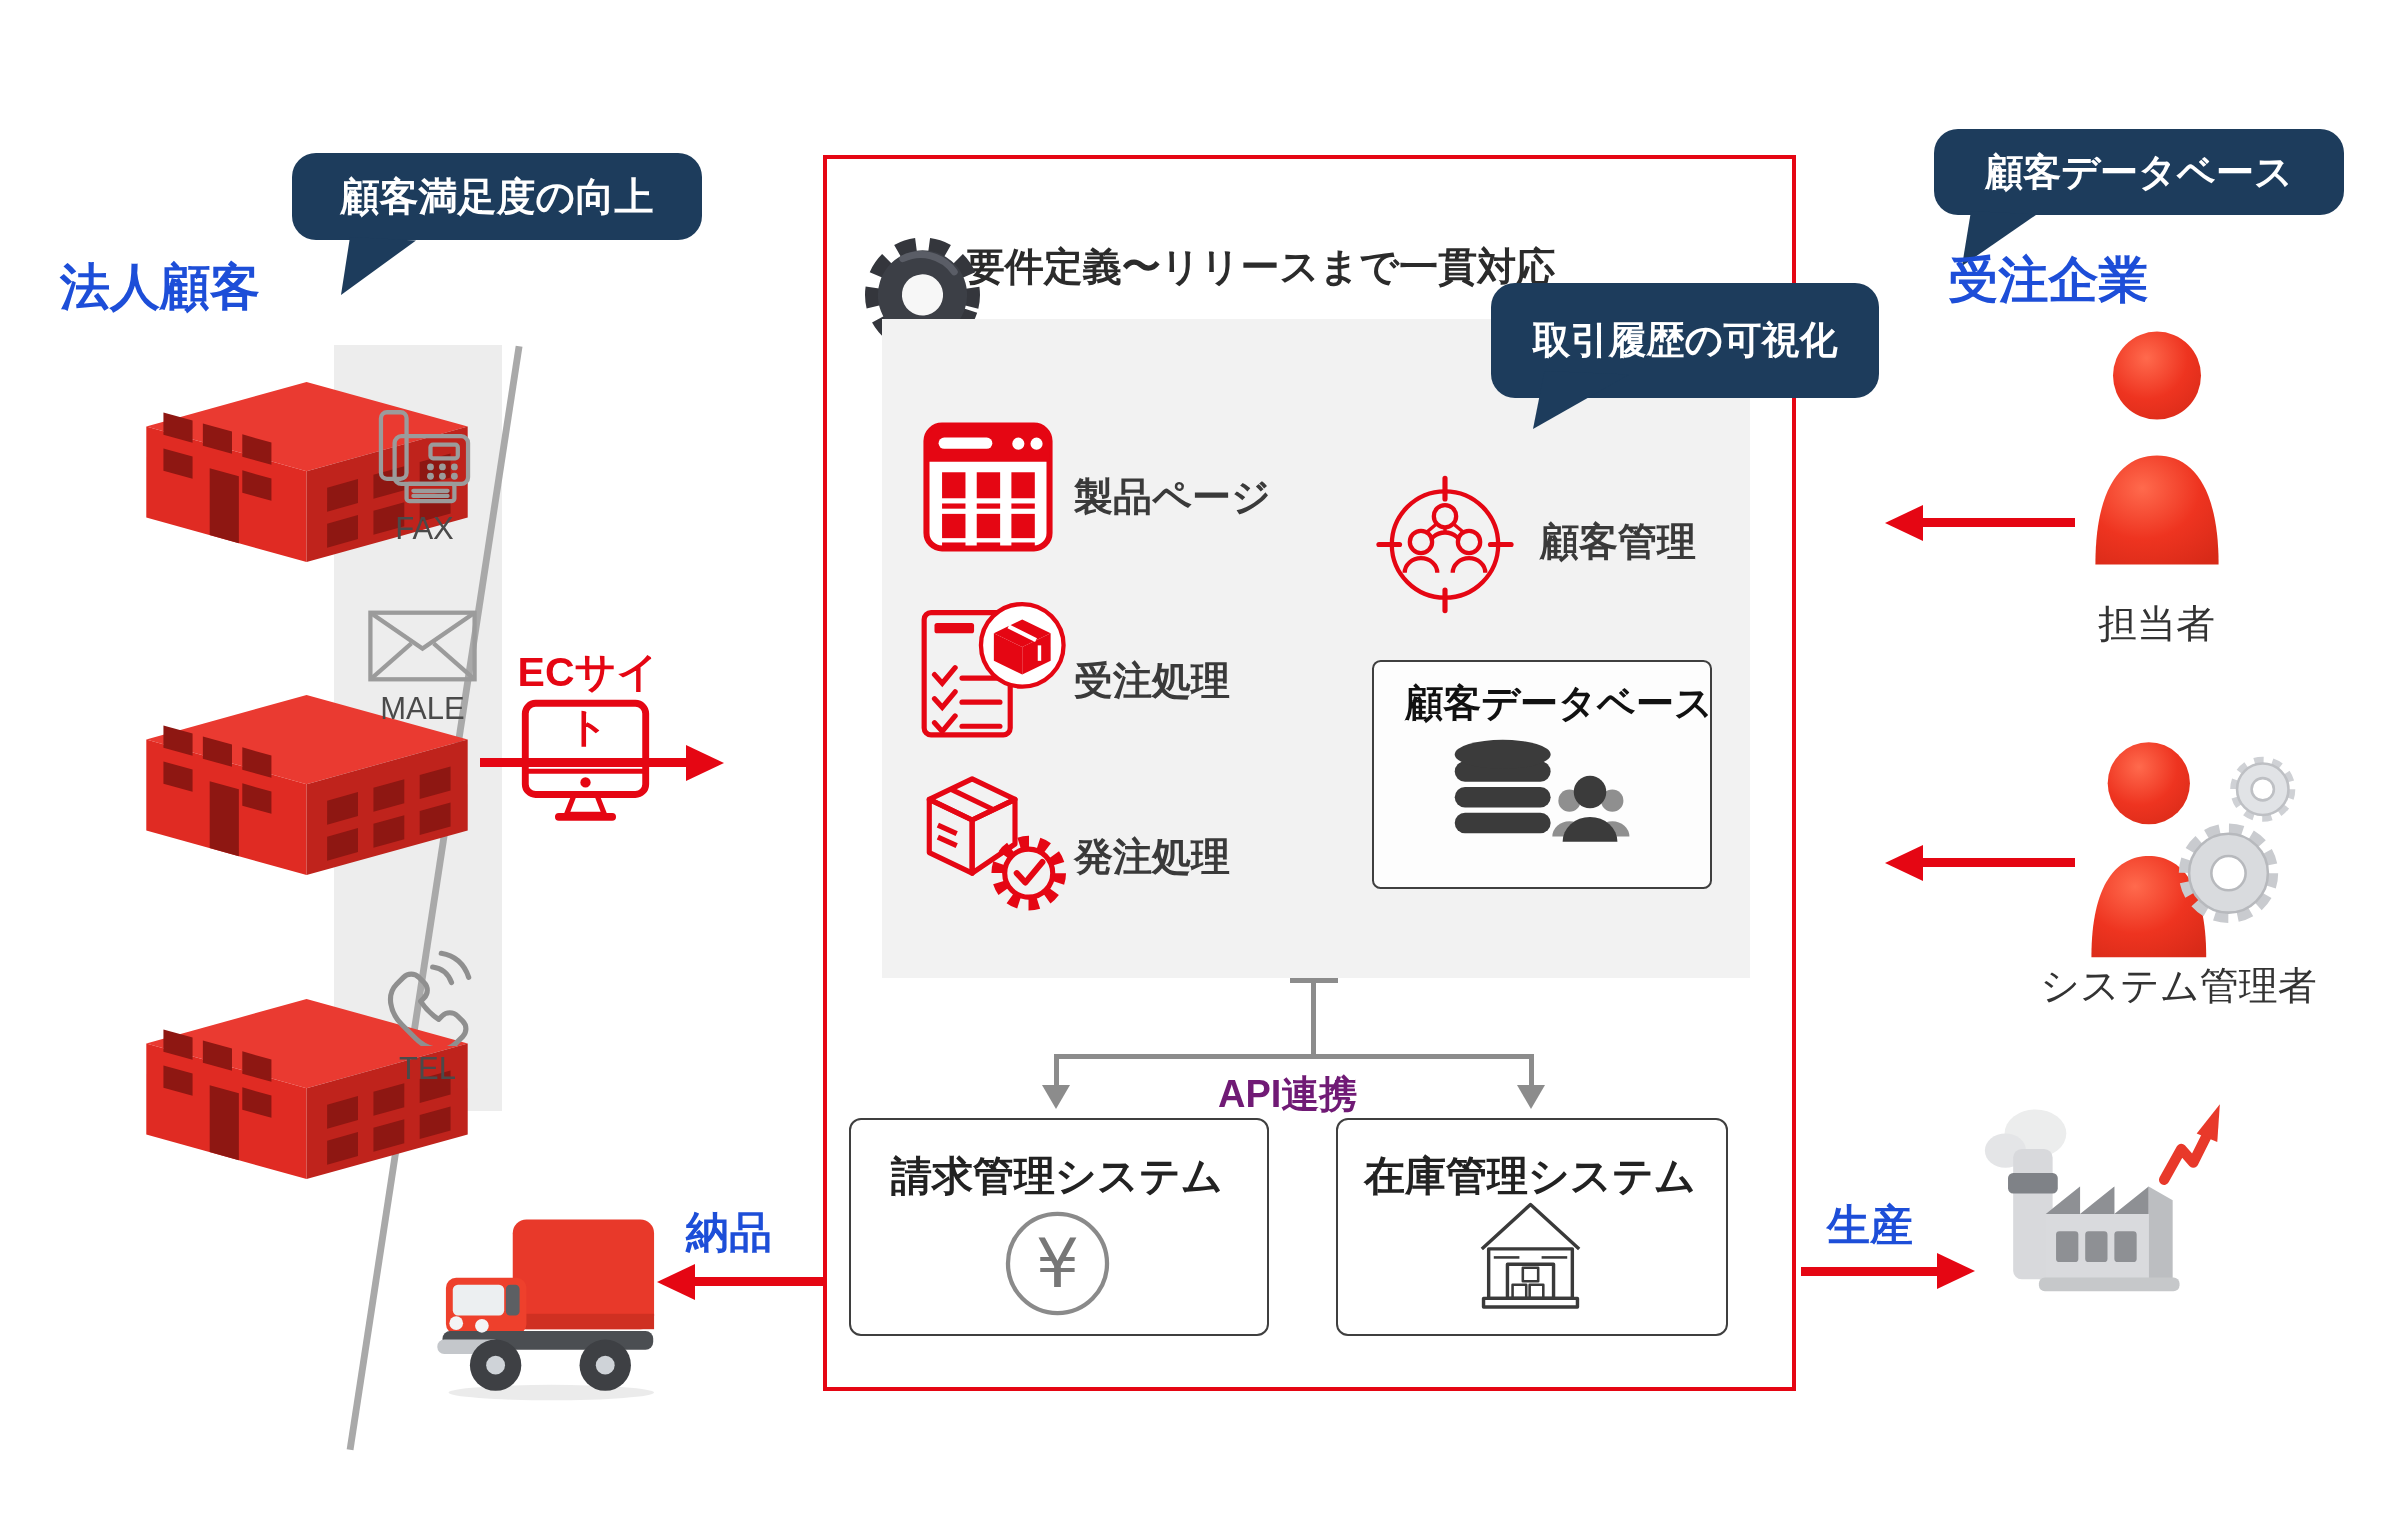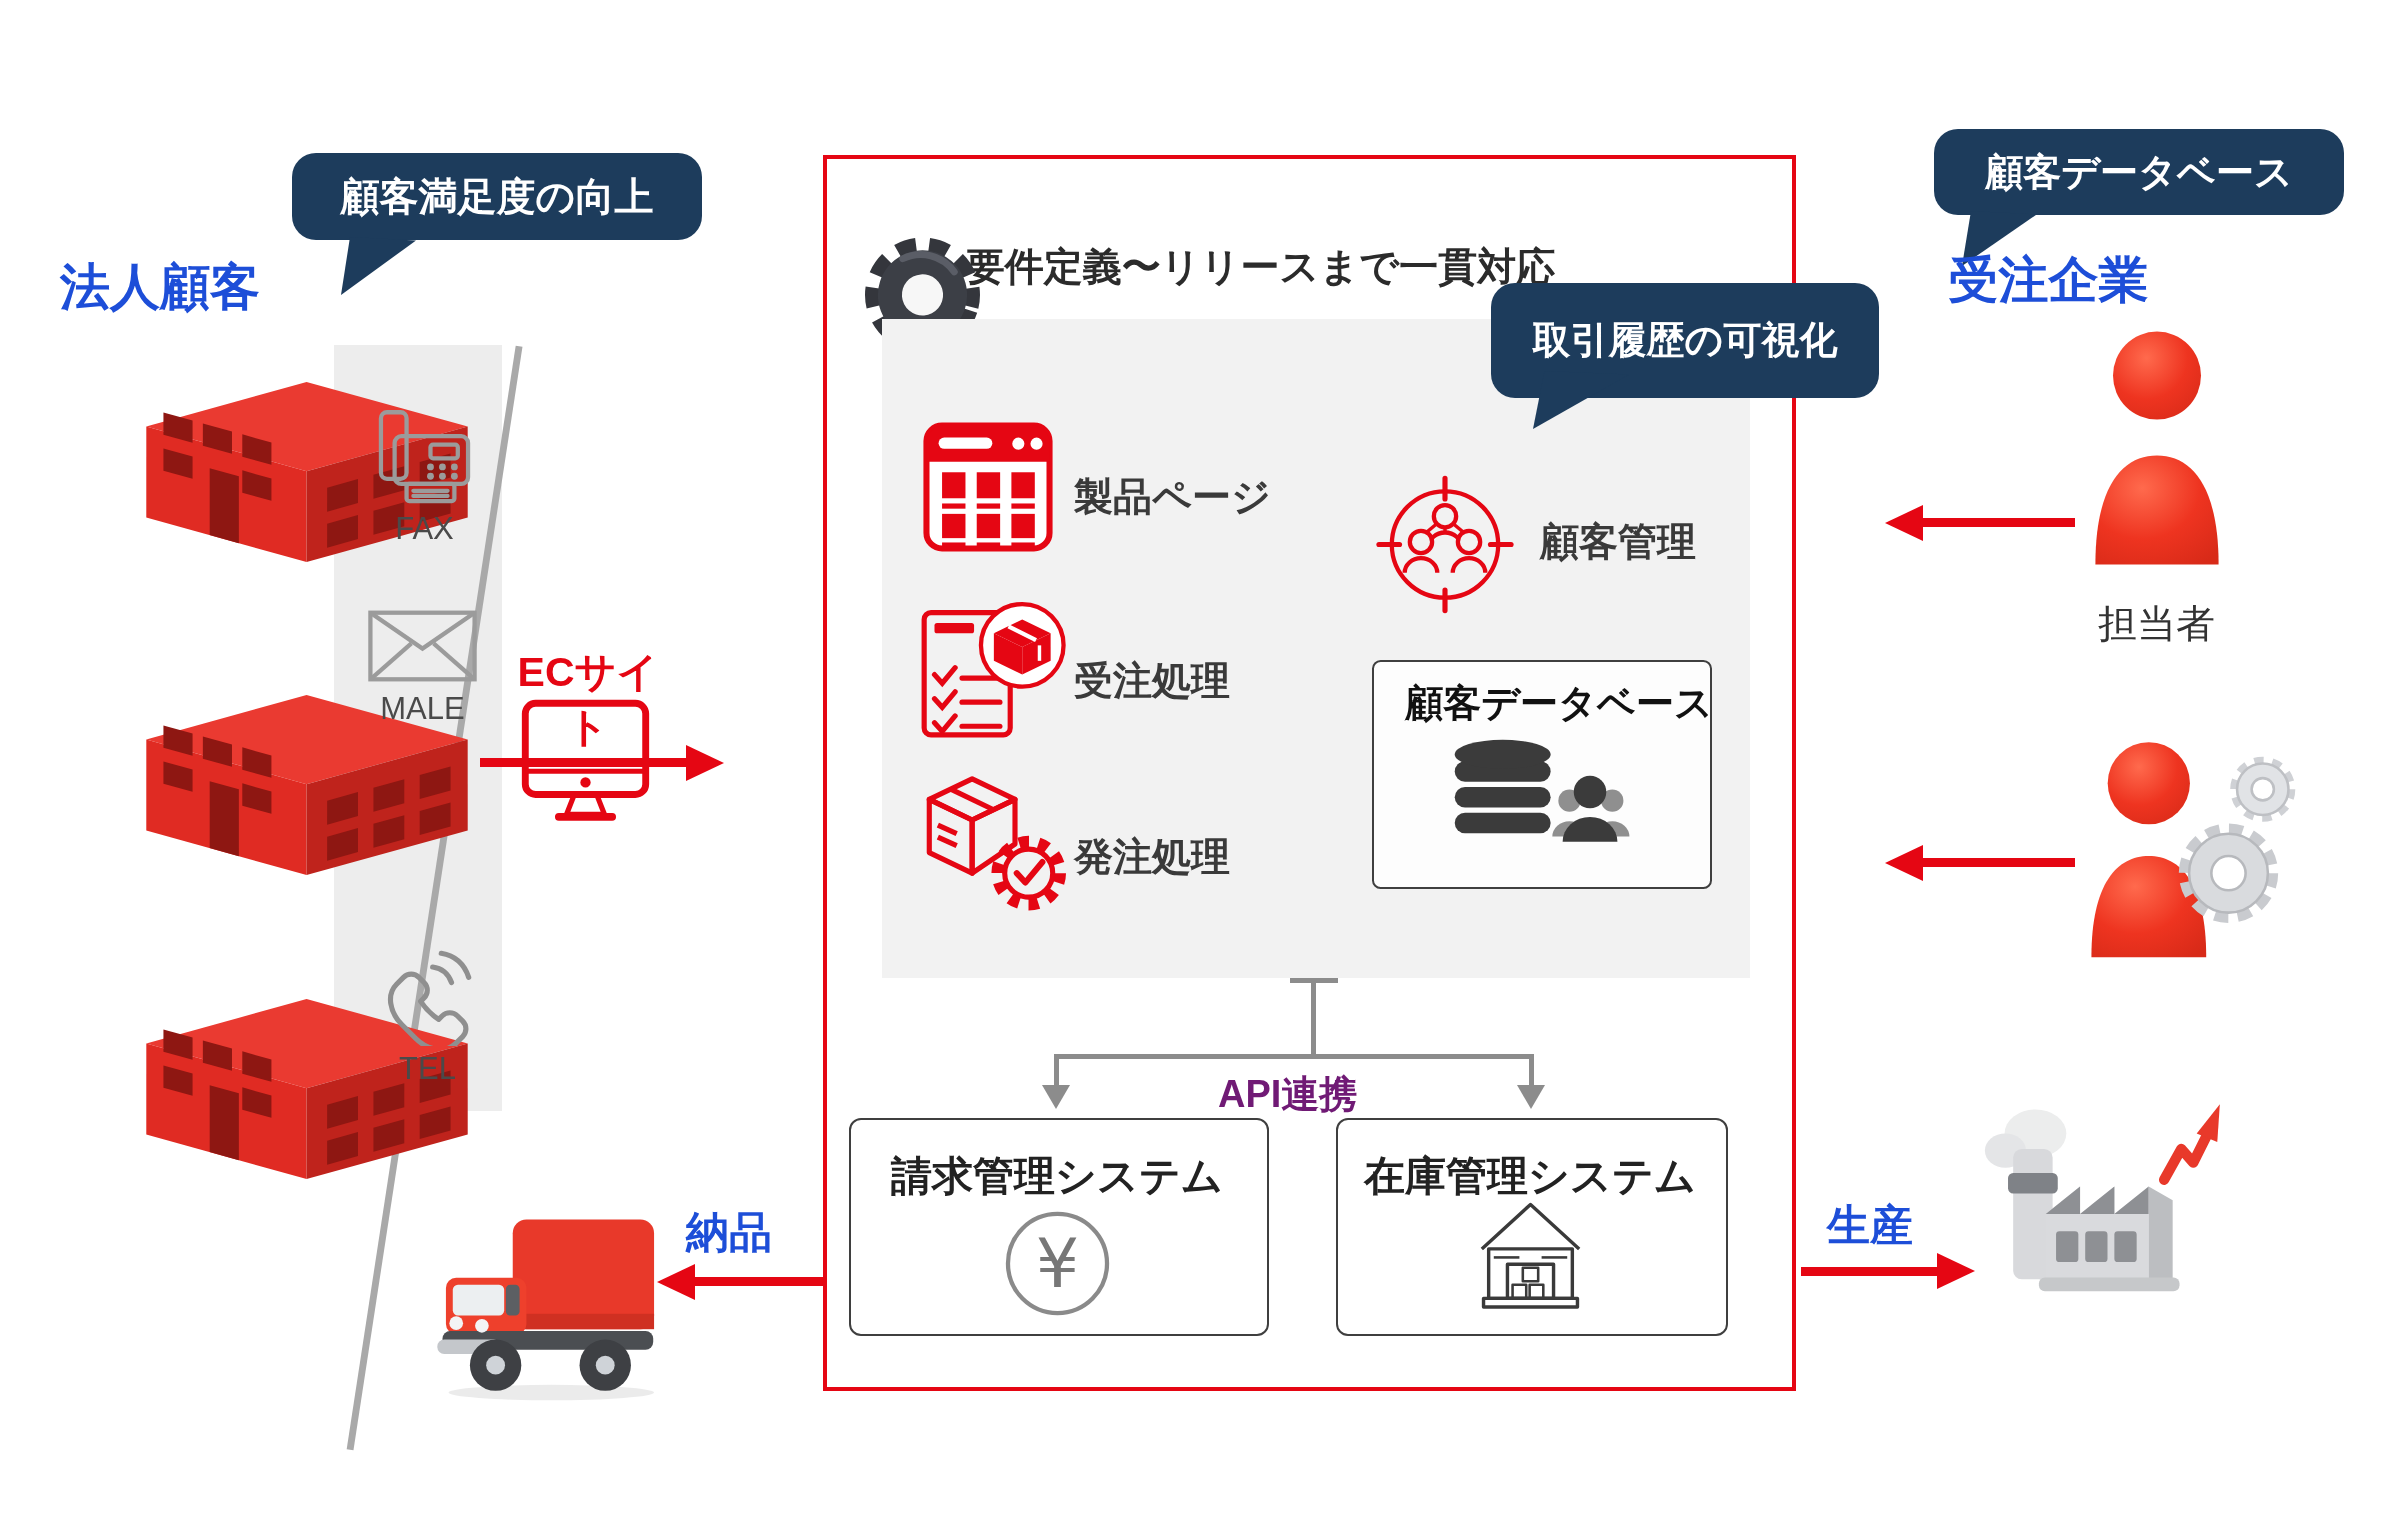--- a/index.html
+++ b/index.html
@@ -362,20 +362,21 @@
     <path d="M18,258 C18,172 48,140 85,140 C122,140 152,172 152,258 Z" fill="url(#pg)"></path>
     <g>
       <circle cx="218" cy="62" r="30" fill="none" stroke="#cfd1d5" stroke-width="16" stroke-dasharray="9.8 9.0"></circle>
       <circle cx="218" cy="62" r="30" fill="#e1e3e6" stroke="#bec0c4" stroke-width="3"></circle>
       <circle cx="218" cy="62" r="13" fill="#fff" stroke="#bec0c4" stroke-width="3"></circle>
       <circle cx="178" cy="160" r="46" fill="none" stroke="#c9cbcf" stroke-width="24" stroke-dasharray="14.4 9.7"></circle>
       <circle cx="178" cy="160" r="46" fill="#d9dbde" stroke="#b7b9bd" stroke-width="3"></circle>
       <circle cx="178" cy="160" r="20" fill="#fff" stroke="#b7b9bd" stroke-width="3"></circle>
     </g>
   </svg>
+  <div class="abs" style="left:2024px;top:959px;width:309px;text-align:center;font-size:39px;color:#333;">システム管理者</div>
   <div class="ahead-left" style="left:1885px;top:845px;"></div>
   <div class="hline" style="left:1921px;top:858px;width:154px;"></div>
 
   <div class="label-dark" style="left:1827px;top:1197px;font-size:43px;">生産</div>
   <div class="hline" style="left:1801px;top:1267px;width:137px;"></div>
   <div class="ahead-right" style="left:1937px;top:1253px;"></div>
   <svg class="abs" style="left:1960px;top:1094px;" width="283" height="283" viewBox="0 0 330 330">
     <ellipse cx="88" cy="46" rx="36" ry="28" fill="#eceded"></ellipse>
     <ellipse cx="53" cy="66" rx="24" ry="20" fill="#e4e5e7"></ellipse>
     <rect x="62" y="64" width="46" height="152" rx="10" fill="#d8d9dc"></rect>

